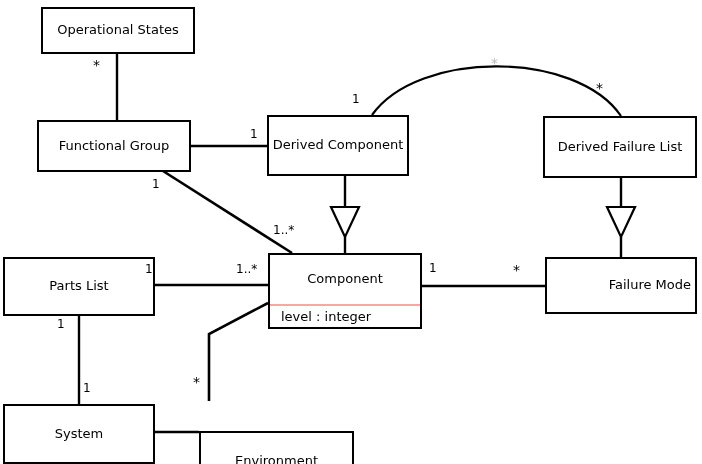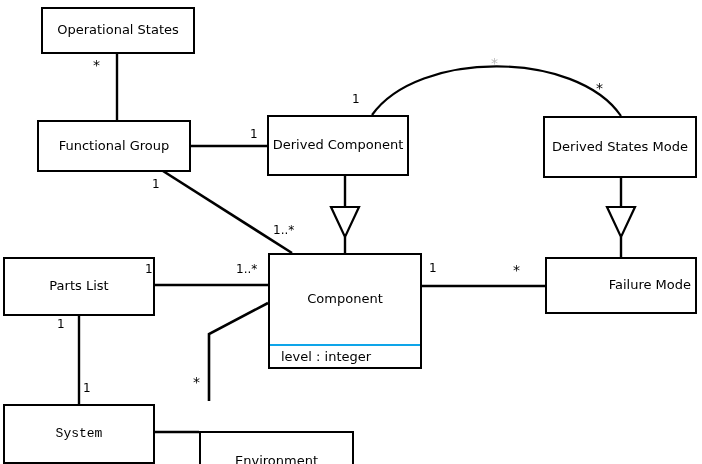--- a/index.html
+++ b/index.html
@@ -37,21 +37,21 @@
     align-items: center;
     justify-content: center;
     font-size: 13px;
     color: #000000;
     line-height: 1.1;
     padding: 0 4px;
     white-space: nowrap;
   }
   .uml-attr-compartment {
     flex: 0 0 auto;
-    border-top: 2px solid #0ea5e9;
+    border-top: 2px solid #fca5a5;
     display: flex;
     align-items: center;
     justify-content: flex-start;
     font-size: 13px;
     color: #000000;
     padding: 3px 0 3px 11px;
     white-space: nowrap;
   }
   .mult-label {
     position: absolute;
@@ -108,37 +108,37 @@
 
   <div class="uml-class" style="left:41px; top:7px; width:154px; height:47px;">
     <div class="uml-name-compartment">Operational States</div>
   </div>
 
   <div class="uml-class" style="left:267px; top:115px; width:142px; height:61px;">
     <div class="uml-name-compartment">Derived Component</div>
   </div>
 
   <div class="uml-class" style="left:543px; top:116px; width:154px; height:62px;">
-    <div class="uml-name-compartment">Derived States Mode</div>
+    <div class="uml-name-compartment">Derived Failure List</div>
   </div>
 
   <div class="uml-class" style="left:3px; top:257px; width:152px; height:59px;">
     <div class="uml-name-compartment">Parts List</div>
   </div>
 
-  <div class="uml-class" style="left:268px; top:253px; width:154px; height:116px;">
+  <div class="uml-class" style="left:268px; top:253px; width:154px; height:76px;">
     <div class="uml-name-compartment">Component</div>
     <div class="uml-attr-compartment">level : integer</div>
   </div>
 
   <div class="uml-class" style="left:545px; top:257px; width:152px; height:57px;align-items:flex-end;">
     <div class="uml-name-compartment">Failure Mode</div>
   </div>
 
-  <div class="uml-class" style="left:3px; top:404px; width:152px; height:60px;font-family:Liberation Mono, monospace;">
+  <div class="uml-class" style="left:3px; top:404px; width:152px; height:60px;">
     <div class="uml-name-compartment">System</div>
   </div>
 
   <div class="uml-class" style="left:199px; top:401px; width:155px; height:60px;margin-top:30px;">
     <div class="uml-name-compartment">Environment</div>
   </div>
 
   <div class="mult-label star" style="left:93px; top:58px;">*</div>
 
   <div class="mult-label" style="left:352px; top:93px;">1</div>

